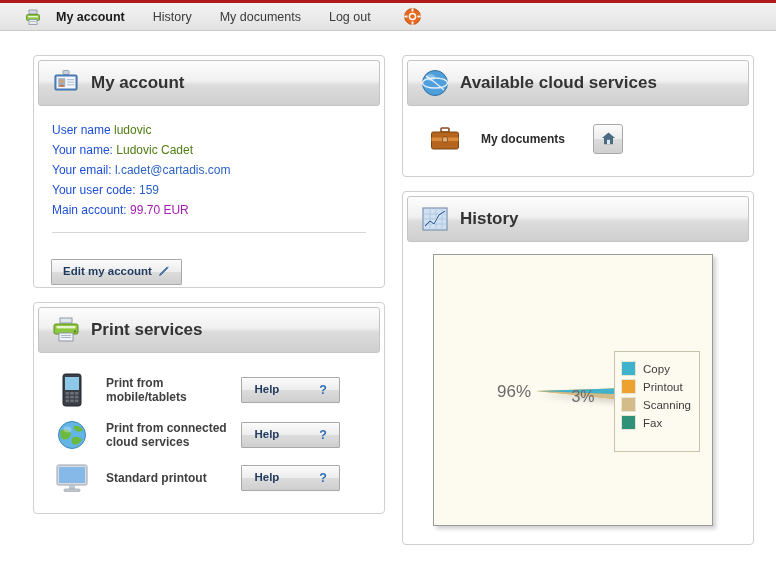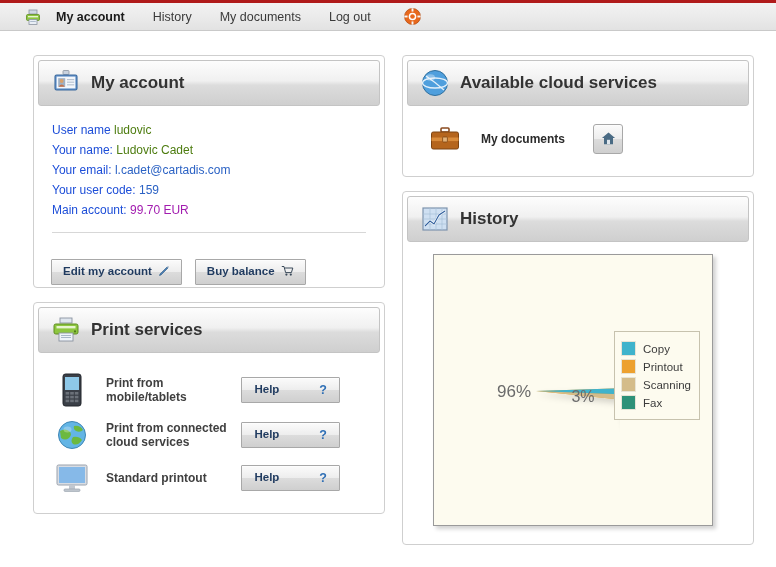--- a/index.html
+++ b/index.html
@@ -101,23 +101,23 @@
   .chart-box {
     width: 280px; height: 272px;
     background: #fdfbef;
     border: 1px solid #9a9a9a;
     box-shadow: 3px 3px 4px rgba(0,0,0,.18);
     position: relative;
     box-sizing: border-box;
   }
   .pie-wrap { position: absolute; left: 18px; top: 52px; width: 168px; height: 168px; }
   .legend {
-    position: absolute; right: 12px; top: 76px;
+    position: absolute; right: 12px; top: 96px;
     background: #fdfbef; border: 1px solid #c7c2ae;
-    padding: 6px 8px 6px 6px;
+    padding: 6px 8px 18px 6px;
   }
   .legend-item { display: flex; align-items: center; margin: 3px 0; }
   .legend-swatch { width: 13px; height: 13px; border: 1px solid #e8e4d6; flex: 0 0 auto; }
   .legend-text { font-size: 11.5px; color: #3c3c3c; margin-left: 7px; }
 </style>
 </head>
 <body>
 
 <div id="app">
 
@@ -192,30 +192,20 @@
         </div>
         <div class="acct-sep"></div>
       </div>
       <div class="btn-row">
         <button class="btn">
           <span>Edit my account</span>
           <span>
             <svg width="12" height="12" viewBox="0 0 12 12">
               <path d="M1.5 10.5 L3 10 L10 3 L9 2 L2 9 Z" fill="#4a7fb5" stroke="#2f5a85" stroke-width="0.6"></path>
               <path d="M9 2 L10 3 L11 2 L10 1 Z" fill="#8fa8bf"></path>
-            </svg>
-          </span>
-        </button>
-        <button class="btn">
-          <span>Buy balance</span>
-          <span>
-            <svg width="13" height="12" viewBox="0 0 13 12">
-              <path d="M0.8 1.5 H3 L4.6 7.6 H10.4 L11.8 3 H3.6" fill="none" stroke="#3b4a5a" stroke-width="1"></path>
-              <circle cx="5.4" cy="9.6" r="1.1" fill="#3b4a5a"></circle>
-              <circle cx="9.8" cy="9.6" r="1.1" fill="#3b4a5a"></circle>
             </svg>
           </span>
         </button>
       </div>
     </div>
 
     <div class="panel">
       <div class="panel-header">
         <span class="ph-icon">
           <svg width="30" height="30" viewBox="0 0 30 30">

